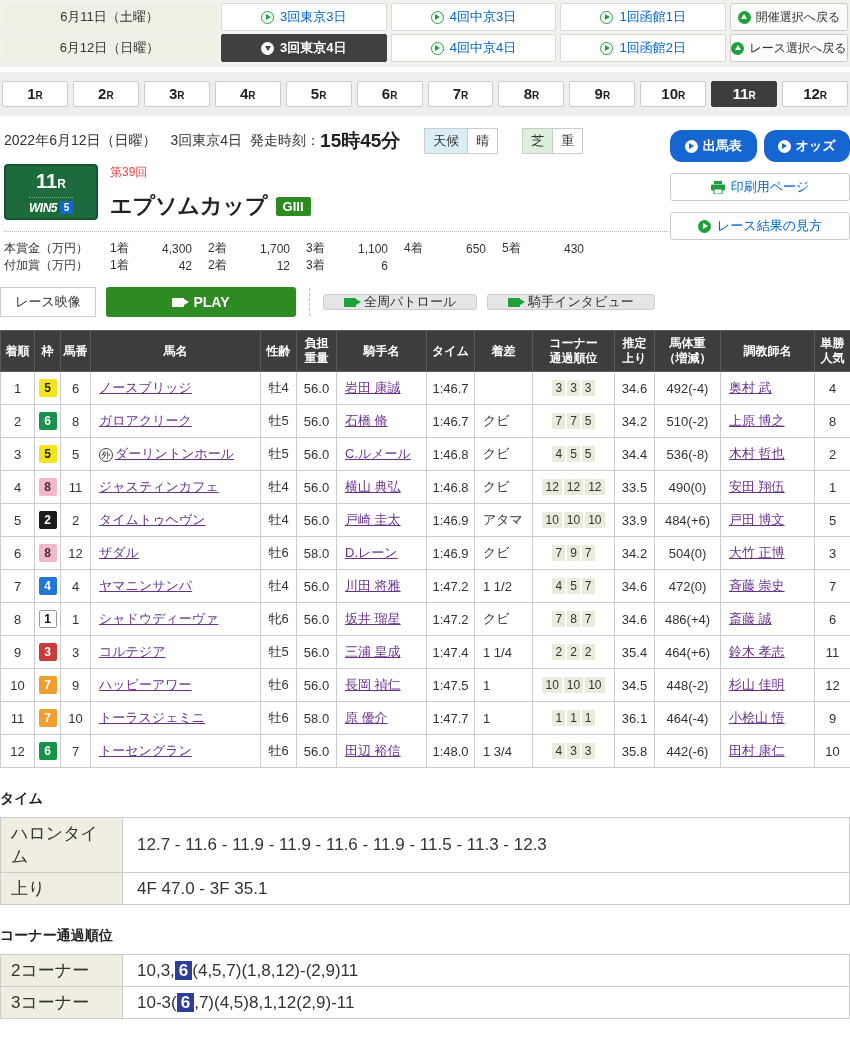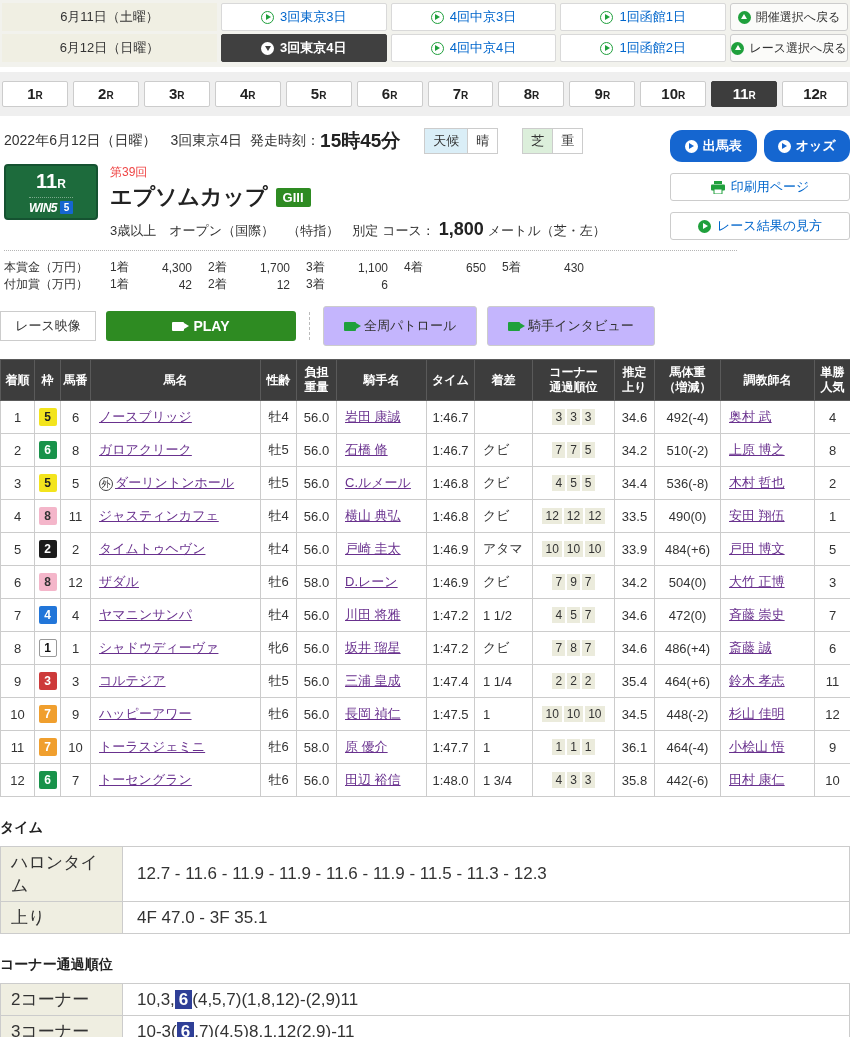--- a/index.html
+++ b/index.html
@@ -42,42 +42,42 @@
   .chip.lblue { background:#daeef7; }
   .chip.lgreen { background:#dcefdb; }
   .chip.white { background:#fff; border-left:1px solid #ccc; }
   .rh-line2 { display:flex; align-items:flex-start; gap:12px; margin-top:10px; }
   .race-badge { width:94px; height:56px; background:#1d6b3c; border:2px solid #155231; border-radius:4px; color:#fff; display:flex; flex-direction:column; align-items:center; justify-content:center; }
   .race-badge .no { font-size:20px; font-weight:bold; line-height:22px; }
   .race-badge .no .r { font-size:12px; }
   .win5 { display:flex; align-items:center; gap:3px; font-style:italic; font-weight:bold; font-size:12px; border-top:1px dotted #7aa98c; padding-top:3px; margin-top:2px; letter-spacing:-0.5px;}
   .win5 .sq { width:13px; height:13px; background:#1566d0; color:#fff; font-style:normal; display:inline-flex; align-items:center; justify-content:center; font-size:10px; border-radius:1px; letter-spacing:0;}
   .title-block .round { font-size:12px; color:#ef4444; }
-  .title-row { display:flex; align-items:center; gap:8px; margin-top:1px;}
+  .title-row { display:flex; align-items:center; gap:8px; margin-top:10px;}
   .race-title { font-size:22px; font-weight:bold; color:#222; }
   .grade-badge { background:#2e8b22; color:#fff; font-weight:bold; font-size:13px; padding:2px 7px; border-radius:2px; }
   .conditions { font-size:13px; margin-top:7px; color:#333; display:flex; align-items:baseline; gap:4px; }
   .course-value { font-size:18px; font-weight:bold; color:#222; }
   .dotted-sep { border-bottom:1px dotted #b5b5b5; width:733px; margin:10px 0 8px; }
   .header-buttons { position:absolute; top:14px; right:0; width:180px; display:flex; flex-direction:column; gap:11px; }
   .blue-row { display:flex; gap:7px; }
   .btn-blue { flex:1; height:32px; background:#1566d0; border-radius:12px; color:#fff; font-weight:bold; font-size:13px; display:flex; align-items:center; justify-content:center; gap:5px; cursor:pointer; }
   .btn-white { height:28px; background:#fff; border:1px solid #ccc; border-radius:3px; color:#0066cc; font-size:13px; display:flex; align-items:center; justify-content:center; gap:6px; cursor:pointer; }
   
   .prize { font-size:12px; color:#333; }
   .prize-row { display:flex; align-items:center; height:17px; }
   .prize-label { width:106px; }
   .prize-rank { width:30px; }
   .prize-val { width:52px; text-align:right; margin-right:16px; }
   
   .video-row { display:flex; align-items:center; gap:10px; margin:13px 0 13px; }
   .video-label { width:96px; height:30px; background:#fff; border:1px solid #ccc; display:flex; align-items:center; justify-content:center; font-size:13px; }
   .btn-play { width:190px; height:30px; background:#2e8b22; border-radius:3px; color:#fff; font-weight:bold; font-size:14px; display:flex; align-items:center; justify-content:center; gap:9px; cursor:pointer; }
   .vsep { border-left:1px dashed #bbb; height:28px; margin:0 3px; }
-  .btn-video { height:40px; padding:0 20px; background:#c4b5fd; border:1px solid #ccc; border-radius:3px; font-size:13px; color:#333; display:flex; align-items:center; justify-content:center; gap:8px; cursor:pointer; }
+  .btn-video { height:16px; padding:0 20px; background:#e5e5e5; border:1px solid #ccc; border-radius:3px; font-size:13px; color:#333; display:flex; align-items:center; justify-content:center; gap:8px; cursor:pointer; }
   .cam { display:inline-block; width:12px; height:9px; background:currentColor; border-radius:1px; position:relative; }
   .cam::after { content:""; position:absolute; left:12px; top:1px; border-top:3.5px solid transparent; border-bottom:3.5px solid transparent; border-left:5px solid currentColor; }
   .cam-c.white { color:#fff; display:inline-flex; }
   .cam-c.green { color:#1fa03c; display:inline-flex; }
   
   table.results { width:100%; border-collapse:collapse; table-layout:fixed; }
   .results th { background:#3d3d3d; color:#fff; font-size:12px; font-weight:bold; padding:5px 1px; border:1px solid #5a5a5a; line-height:15px; }
   .results td { border:1px solid #ccc; font-size:13px; text-align:center; padding:4px 2px; height:33px; color:#333; }
   .results td.left { text-align:left; padding-left:8px; }
   .waku { display:inline-block; width:18px; height:18px; line-height:18px; border-radius:2px; font-weight:bold; font-size:12px; text-align:center; }
@@ -172,26 +172,20 @@
       <div class="win5">
         <span>WIN5</span>
         <span class="sq">5</span>
       </div>
     </div>
     <div class="title-block">
       <div class="round">第39回</div>
       <div class="title-row">
         <span class="race-title">エプソムカップ</span>
         <span class="grade-badge">GIII</span>
-      </div>
-      <div class="conditions">
-        <span>3歳以上　オープン（国際）　（特指）　別定</span>
-        <span>コース：</span>
-        <span class="course-value">1,800</span>
-        <span>メートル（芝・左）</span>
       </div>
     </div>
   </div>
 
   <div class="dotted-sep"></div>
 
   <div class="prize" id="prize">
   <div class="prize-row">
     <span class="prize-label">本賞金（万円）</span>
     <span class="prize-rank">1着</span>

